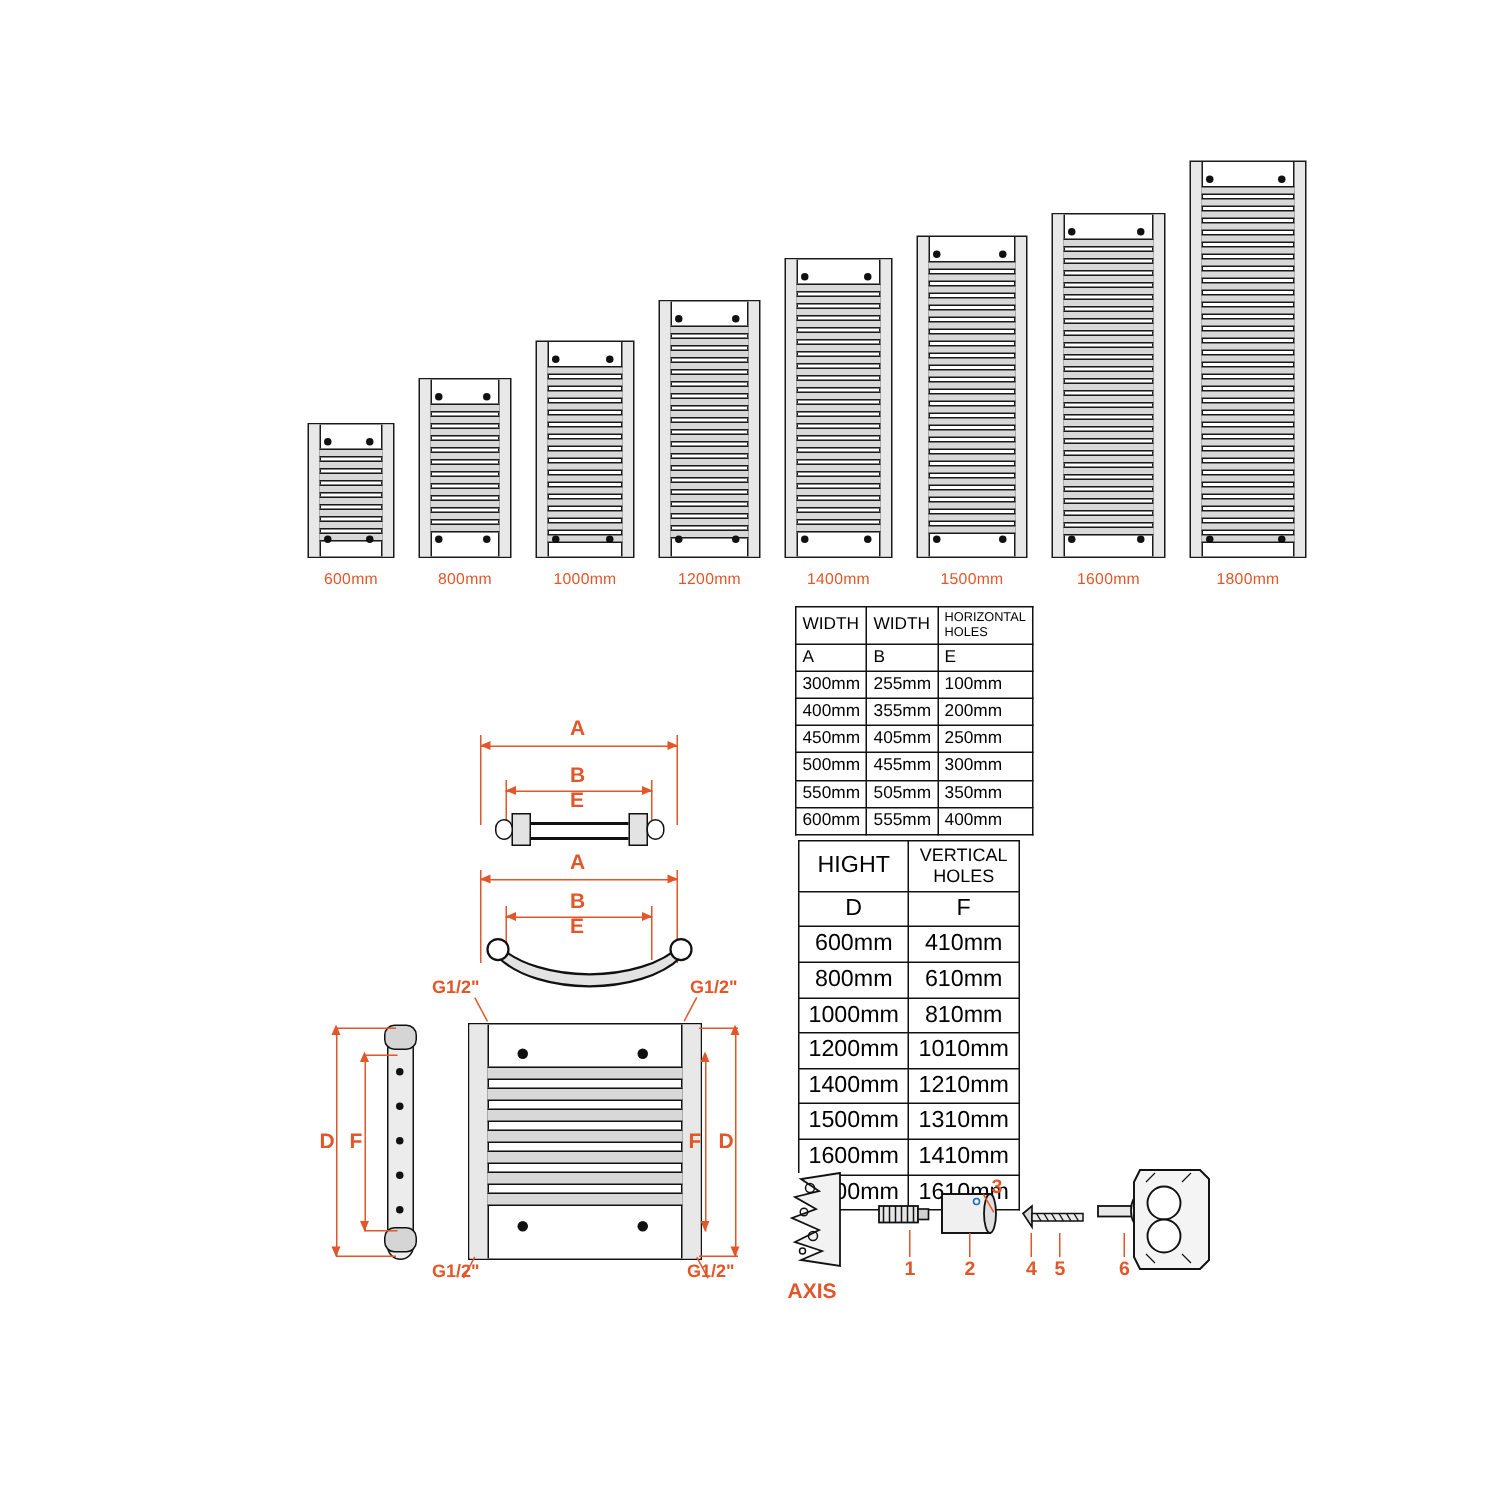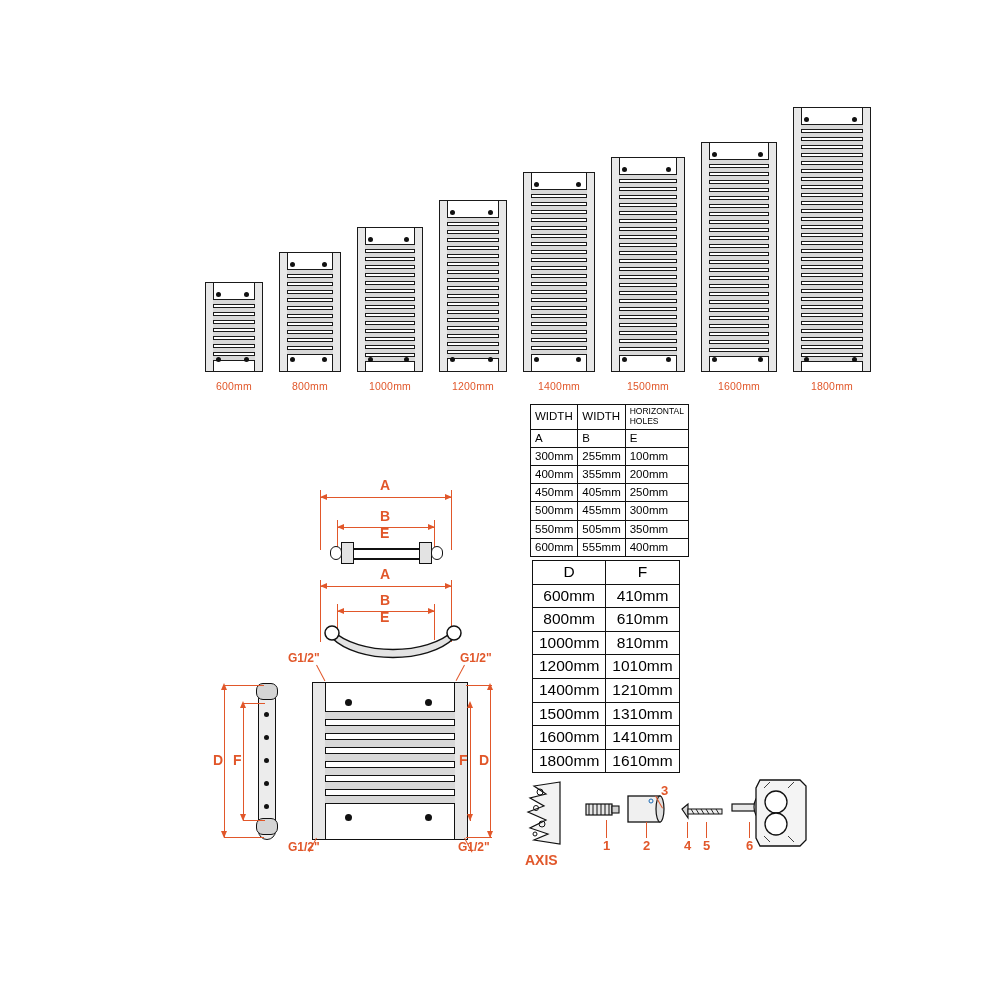--- a/index.html
+++ b/index.html
@@ -329,20 +329,24 @@
           <td>600mm</td>
           <td>555mm</td>
           <td>400mm</td>
         </tr>
       </tbody>
     </table>
 
   <table class="t2" id="tbl2" style="left:532px;top:560px;">
       <tbody>
         <tr>
+          <th style="font-size:15.5px;">HIGHT</th>
+          <th style="font-size:12px;">VERTICAL<br>HOLES</th>
+        </tr>
+        <tr>
           <th>D</th>
           <th>F</th>
         </tr>
         <tr>
           <td>600mm</td>
           <td>410mm</td>
         </tr>
         <tr>
           <td>800mm</td>
           <td>610mm</td>

